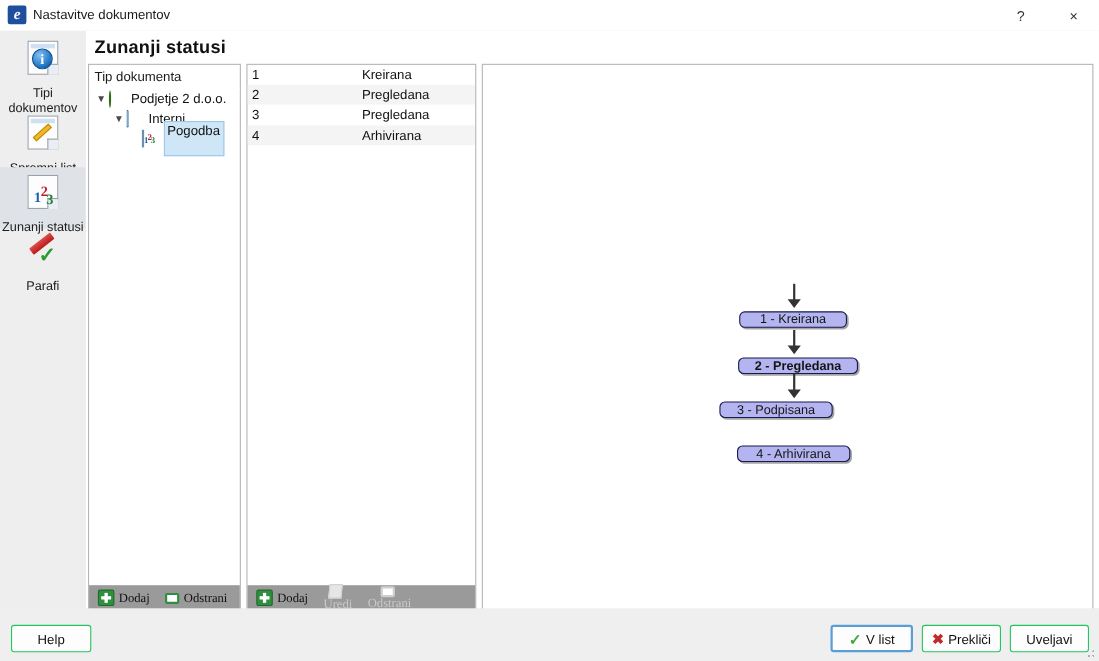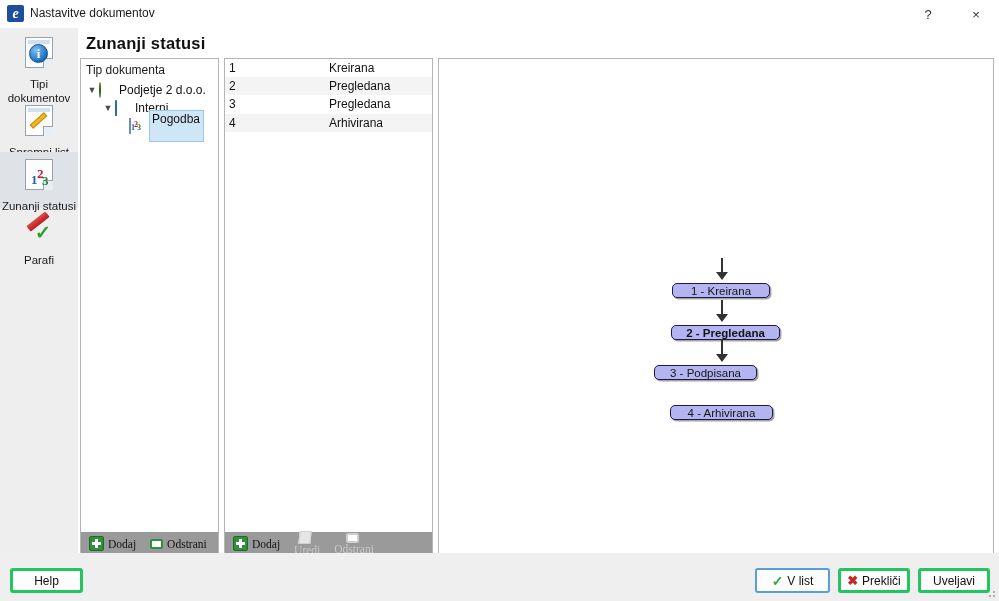--- a/index.html
+++ b/index.html
@@ -309,21 +309,21 @@
     border-right: 6px solid transparent;
     border-top: 8px solid #333333;
   }
 
   
   .bottom { position: absolute; left: 0; top: 553px; width: 999px; height: 48px; background: #efefef; }
   .btn {
     position: absolute;
     height: 25px;
     background: #fdfdfd;
-    border: 3px solid #22c55e;
+    border: 1px solid #22c55e;
     border-radius: 3px;
     font-size: 12px; color: #111;
     display: flex; align-items: center; justify-content: center;
     cursor: default;
     box-sizing: border-box;
   }
   .btn.focus { border: 2px solid #5a9ed6; }
   #btn-help  { left: 10px;  top: 568px; width: 73px; }
   #btn-ok    { left: 755px; top: 568px; width: 75px; }
   #btn-cancel{ left: 838px; top: 568px; width: 72px; }

